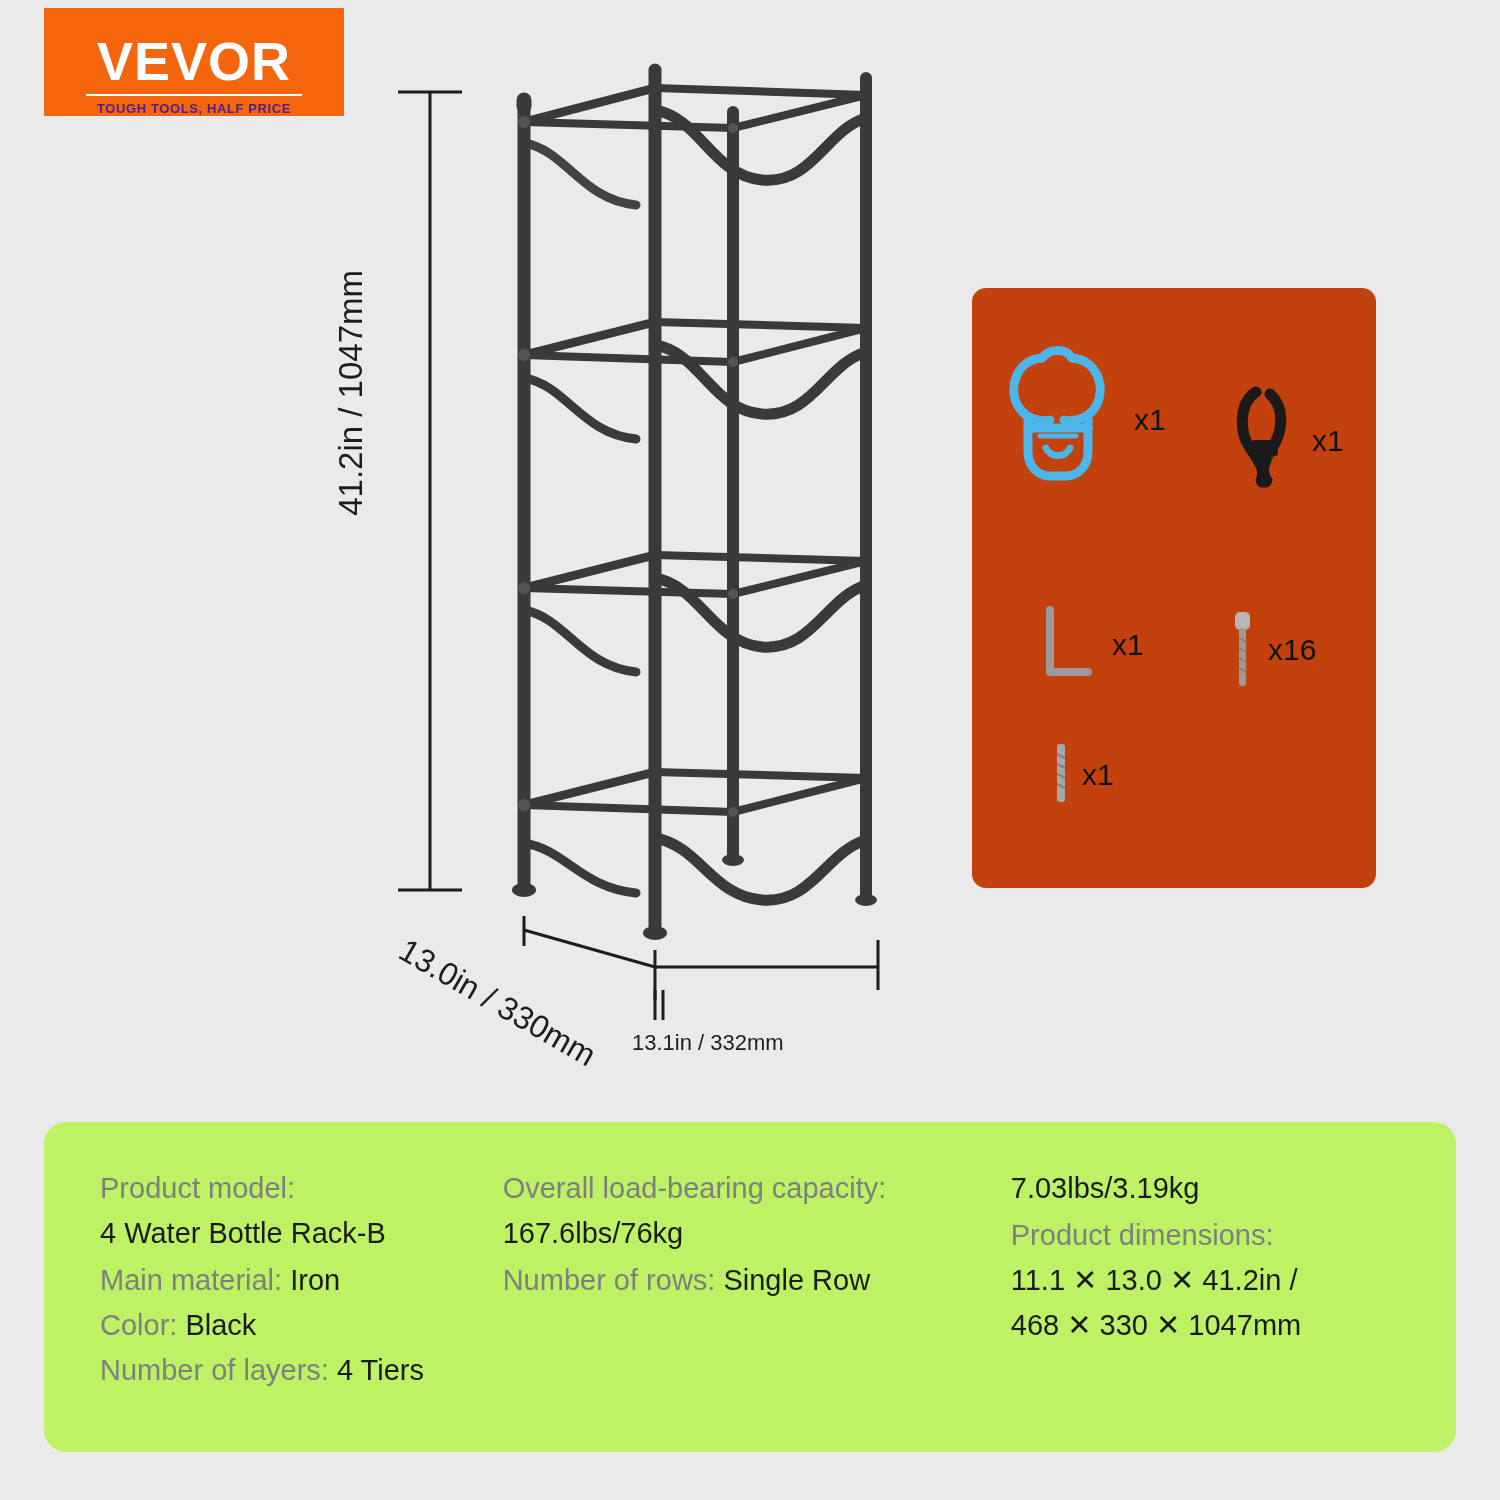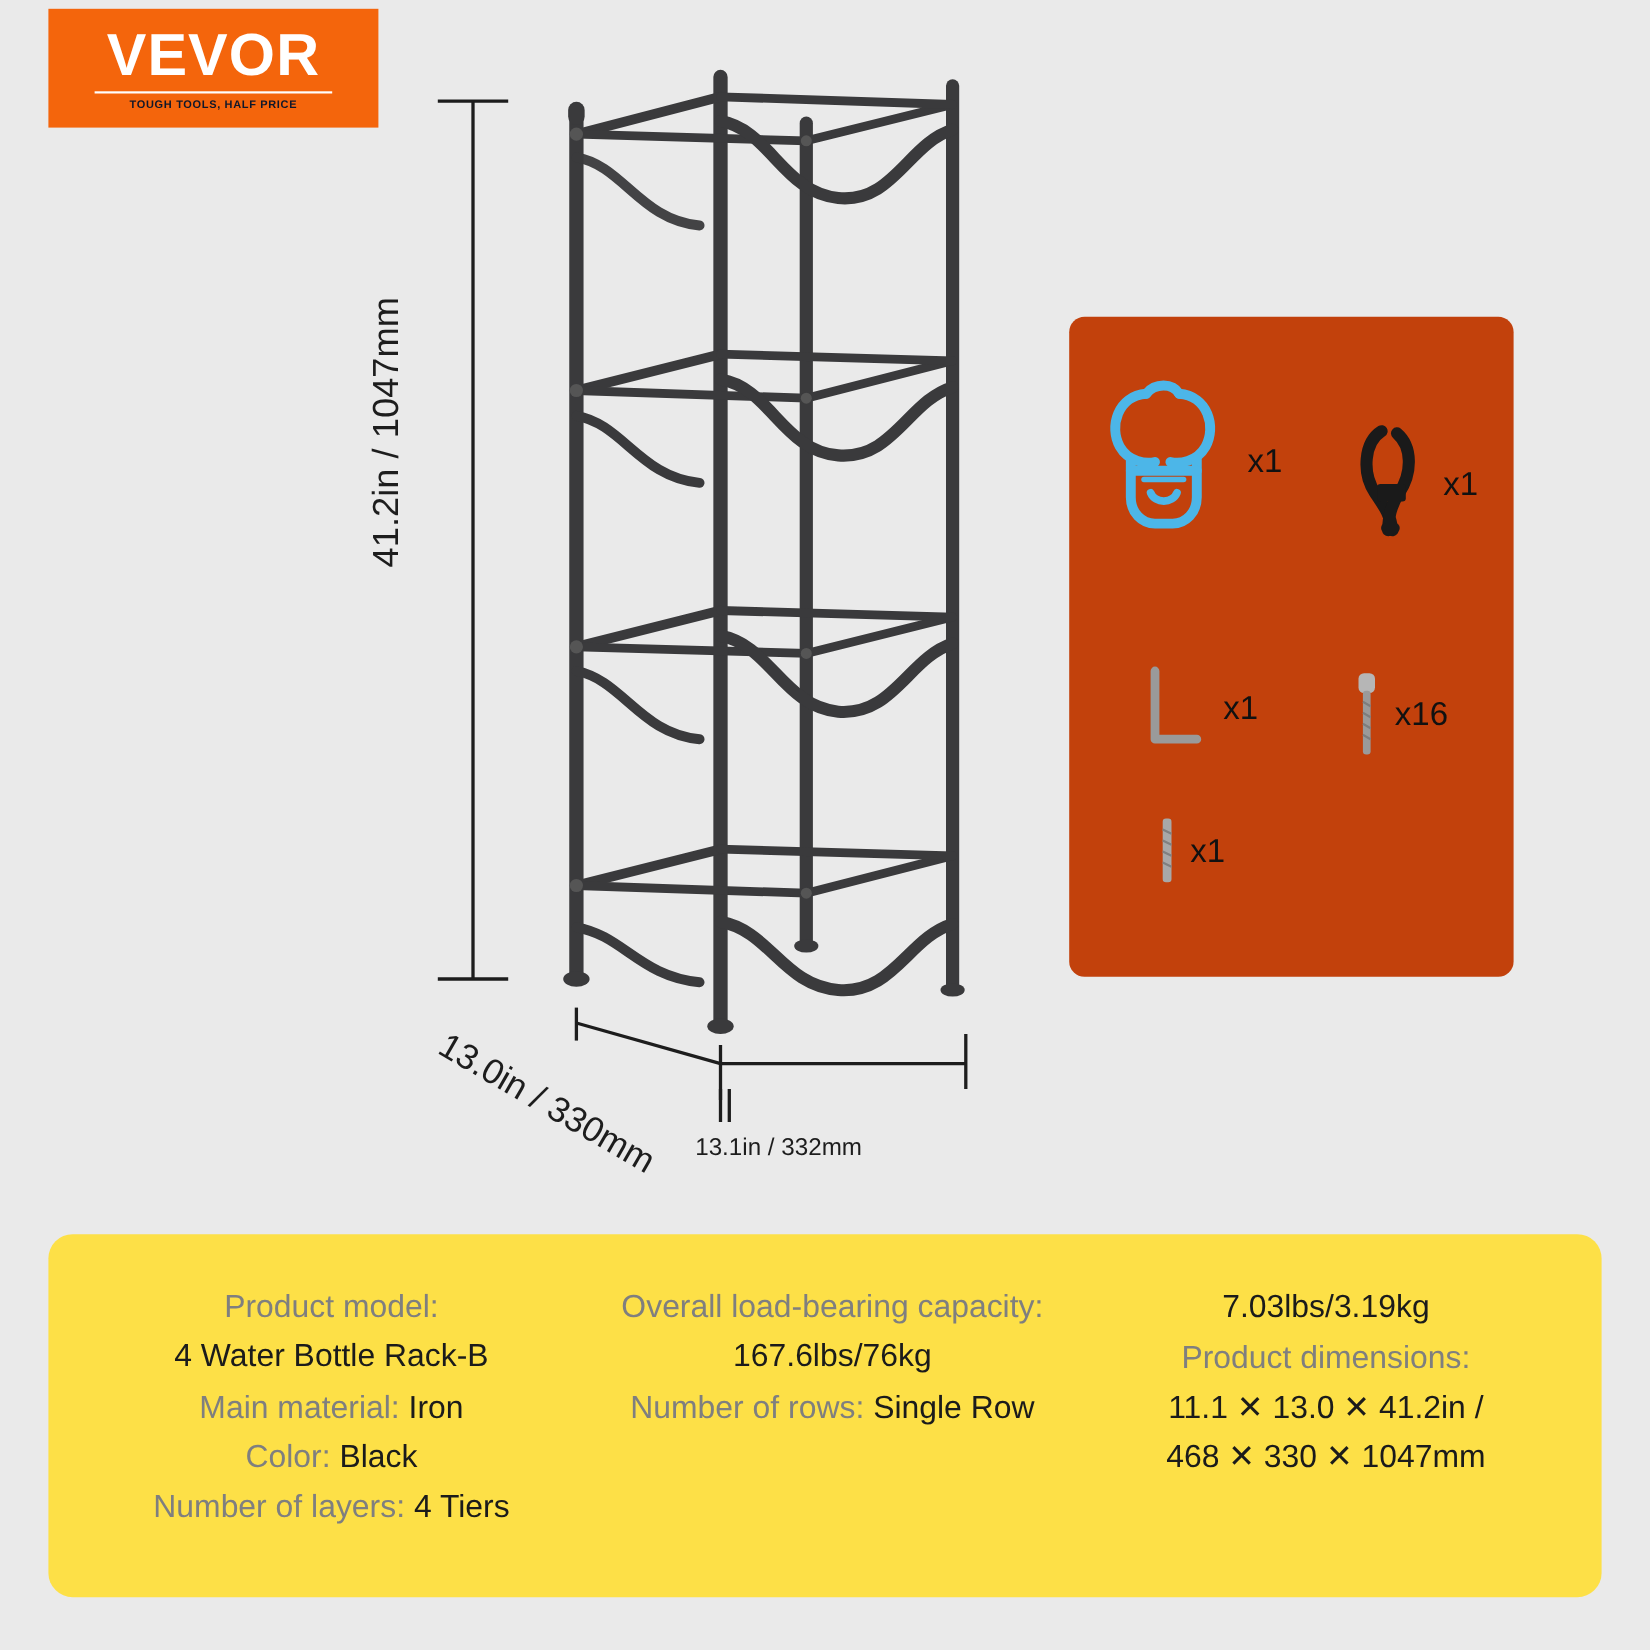--- a/index.html
+++ b/index.html
@@ -19,38 +19,38 @@
   .logo-box {
     position: absolute;
     left: 44px;
     top: 8px;
     width: 300px;
     height: 108px;
     background: #f4650c;
     display: flex;
     flex-direction: column;
     align-items: center;
-    justify-content: center;
+    justify-content: flex-end;
   }
   .logo-word {
     color: #ffffff;
     font-size: 54px;
     font-weight: bold;
     letter-spacing: 1px;
     line-height: 1;
   }
   .logo-rule {
     width: 216px;
     height: 2px;
     background: #ffffff;
     margin: 6px 0 5px 0;
   }
   .logo-tag {
-    color: #0f172a;
-    font-size: 10px;
+    color: #4c1d95;
+    font-size: 13px;
     letter-spacing: 0.6px;
     font-weight: bold;
   }
 
   
   .diagram {
     position: absolute;
     left: 0;
     top: 0;
     width: 1500px;
@@ -105,26 +105,25 @@
     margin-left: 10px;
   }
 
   
   .spec-card {
     position: absolute;
     left: 44px;
     top: 1122px;
     width: 1412px;
     height: 330px;
-    background: #fde047;
+    background: #bef264;
     border-radius: 22px;
     box-sizing: border-box;
     padding: 44px 56px 0 56px;
     display: flex;
-    text-align: center;
   }
   .spec-col {
     box-sizing: border-box;
   }
   .spec-col.c1 { width: 420px; }
   .spec-col.c2 { width: 530px; }
   .spec-col.c3 { width: 406px; }
 
   .spec-line {
     font-size: 29px;

